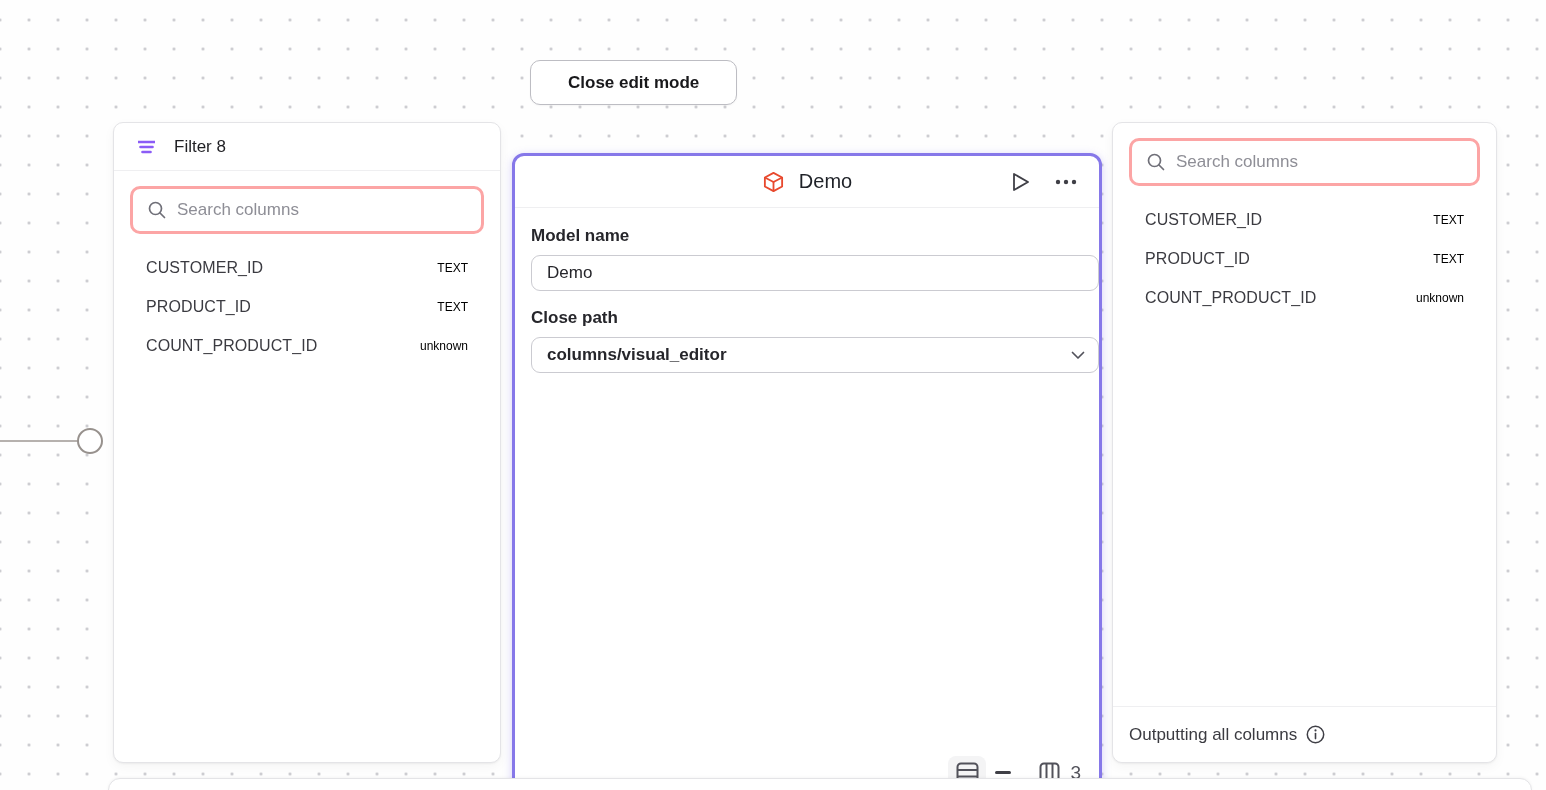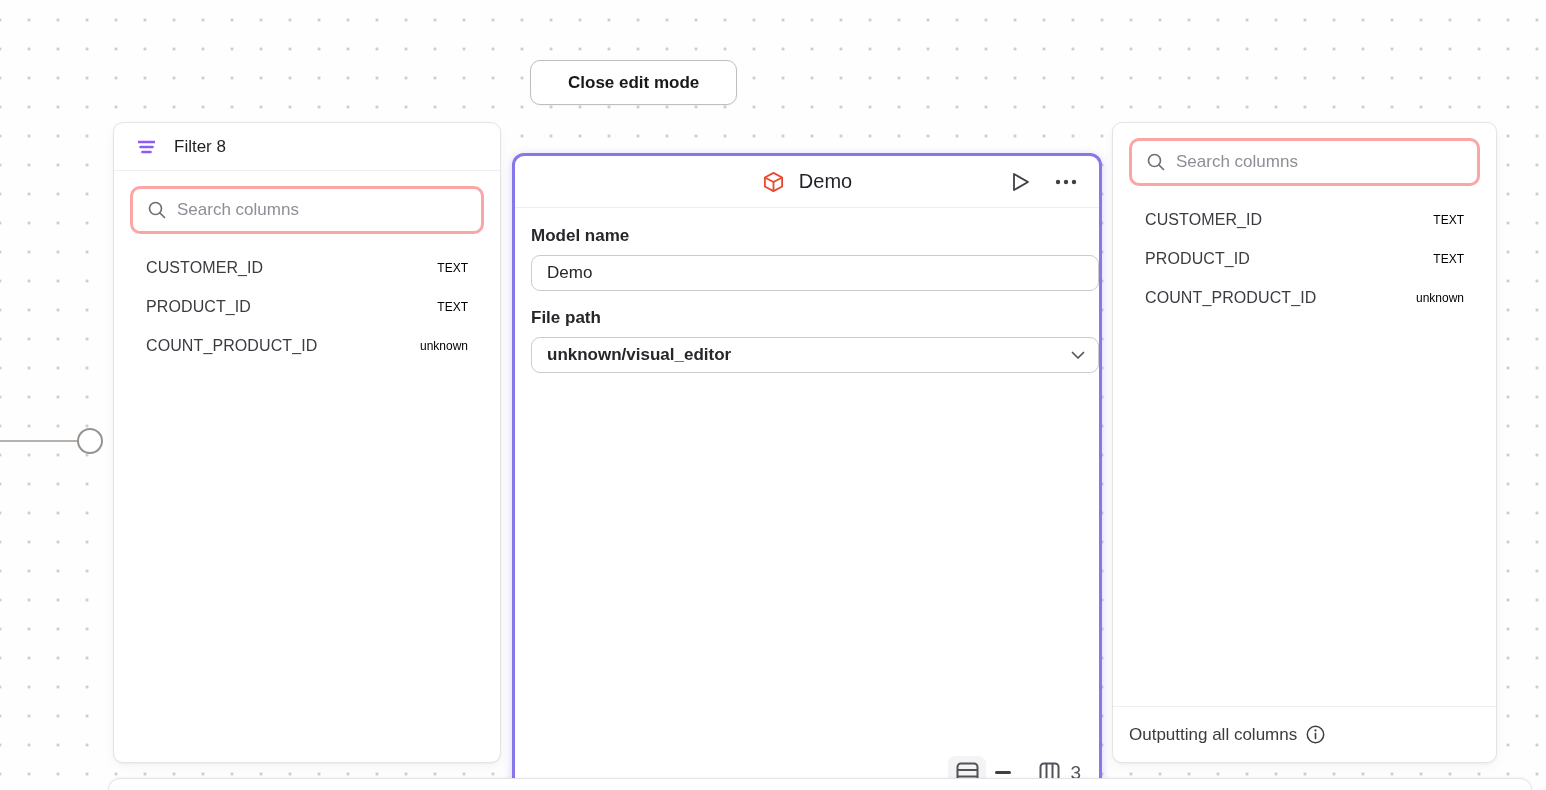--- a/index.html
+++ b/index.html
@@ -211,23 +211,23 @@
           </svg>
         </span>
       </button>
     </div>
   </div>
 
   <div class="model-body">
     <div class="field-label">Model name</div>
     <input class="text-input" type="text" value="Demo" style="">
 
-    <div class="field-label field-gap">File path</div>
+    <div class="field-label field-gap">Close path</div>
     <div class="select-input">
-      <span class="select-value">unknown/visual_editor</span>
+      <span class="select-value">columns/visual_editor</span>
       <span style="display:flex;">
         <svg width="14" height="9" viewBox="0 0 14 9" fill="none">
           <path d="M1.5 1.5 L7 7 L12.5 1.5" stroke="#52525b" stroke-width="1.7" stroke-linecap="round" stroke-linejoin="round"></path>
         </svg>
       </span>
     </div>
   </div>
 
   <div class="stats-bar">
     <button class="rows-stat-btn">

